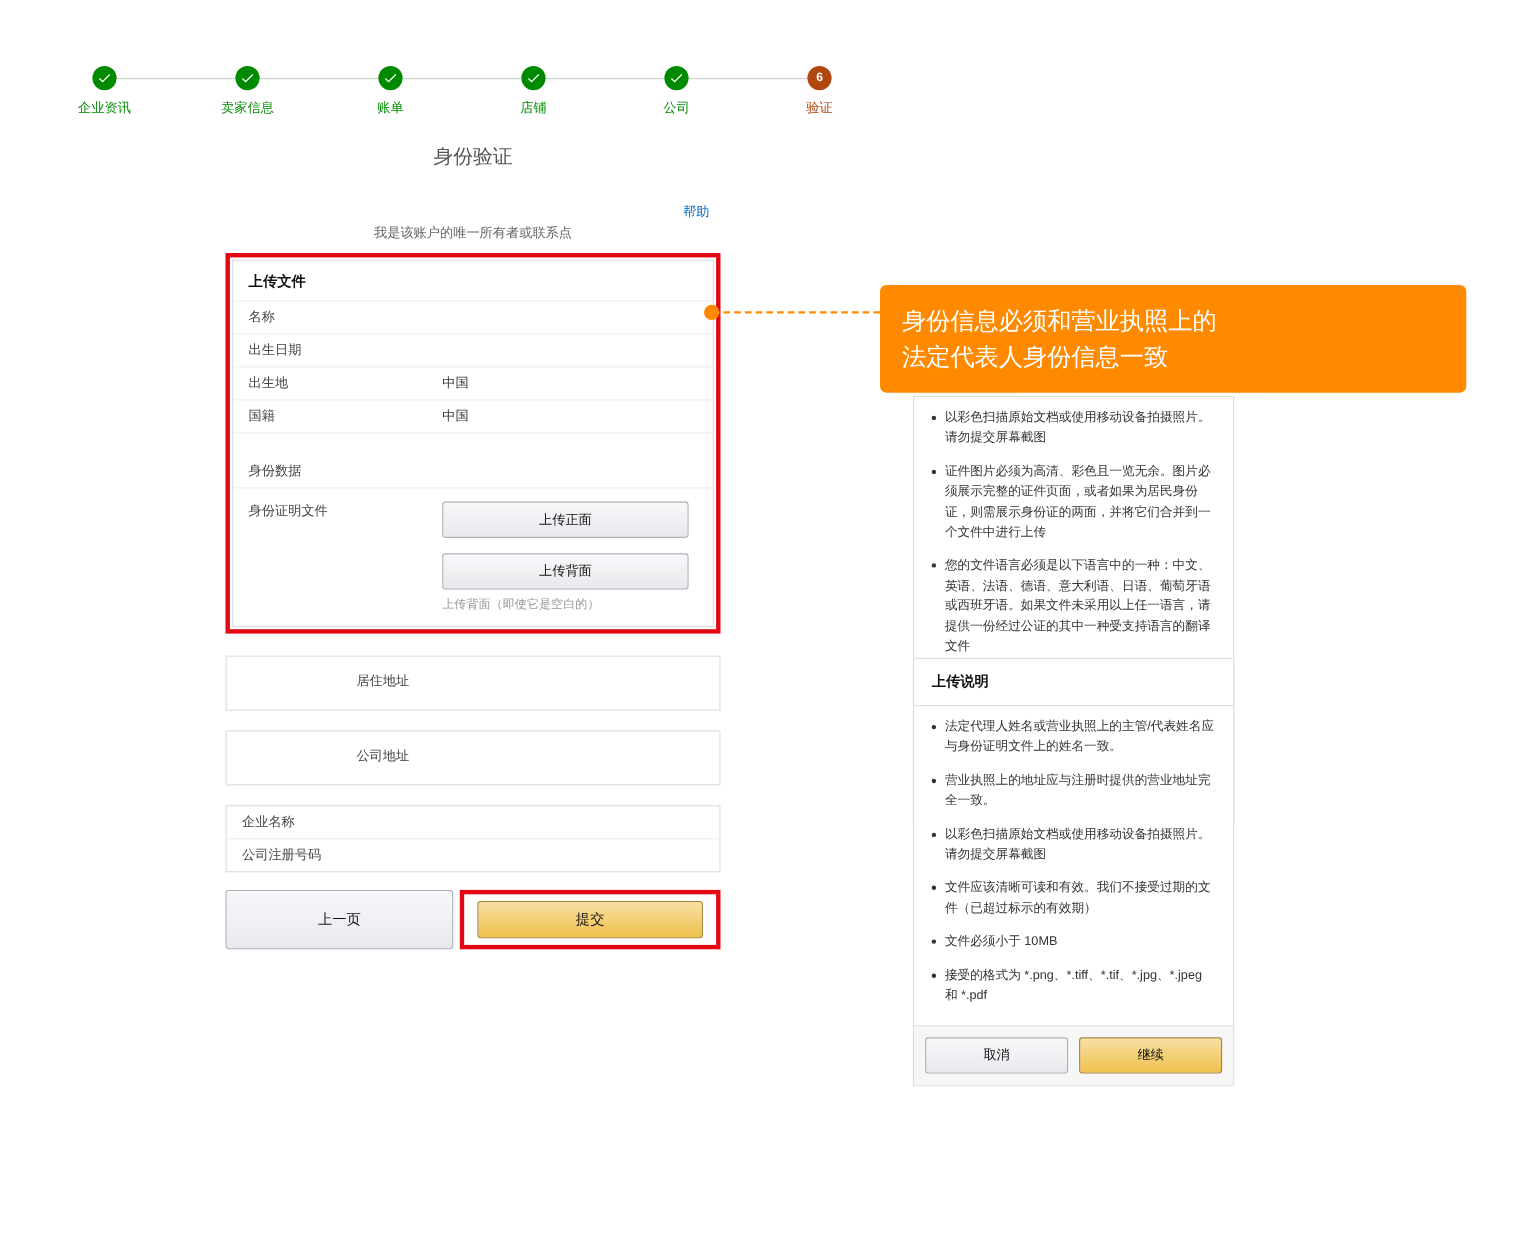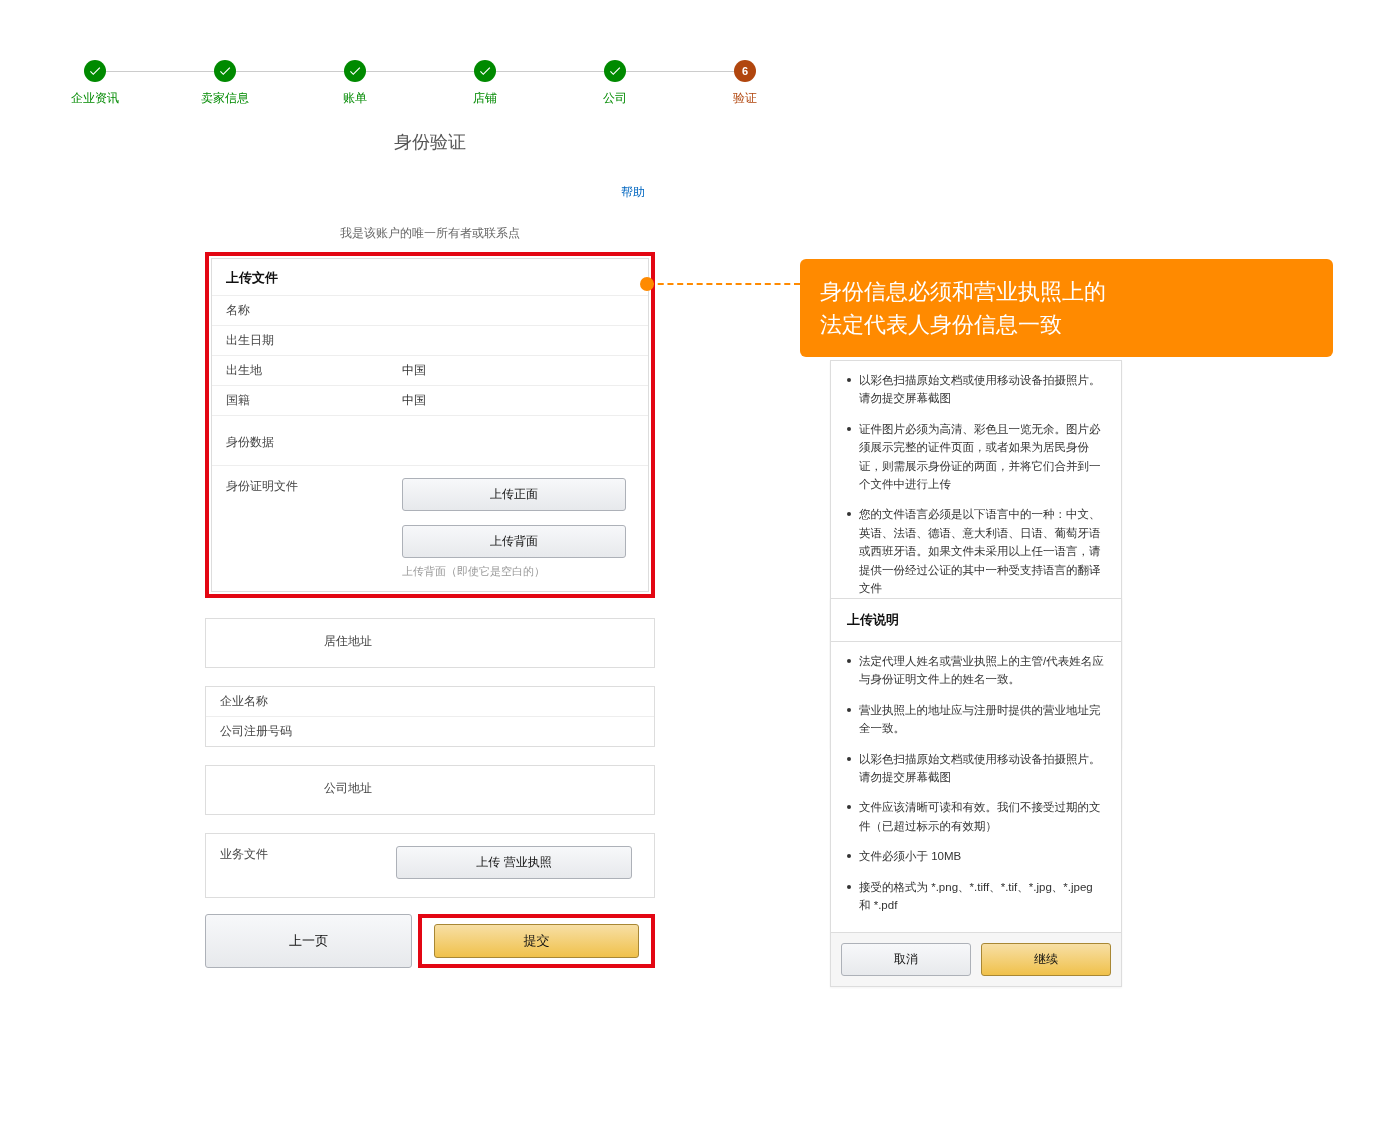--- a/index.html
+++ b/index.html
@@ -82,21 +82,21 @@
       text-align: center;
       font-size: 18px;
       color: #555;
       font-weight: normal;
       margin-bottom: 30px;
     }
     .help-link {
       text-align: right;
       color: #0066c0;
       font-size: 12px;
-      margin-bottom: 24px;
+      margin-bottom: 2px;
       padding-right: 10px;
     }
     .subtitle {
       text-align: center;
       font-size: 12px;
       color: #666;
       margin-bottom: 10px;
     }
     
     .red-box {
@@ -130,21 +130,21 @@
       font-size: 12px;
       color: #444;
       flex-shrink: 0;
     }
     .form-value {
       flex: 1;
       padding: 6px 10px;
       font-size: 12px;
       color: #333;
     }
-    .form-row.tall { min-height: 50px; align-items: center; }
+    .form-row.tall { min-height: 50px; align-items: flex-end; }
     .form-row.tall .form-label { padding-top: 10px; }
     
     .upload-section {
       border-top: 1px solid #eee;
       display: flex;
     }
     .upload-label {
       width: 180px;
       padding: 12px 14px;
       font-size: 12px;
@@ -422,44 +422,36 @@
     </div>
   </div>
 
   <div class="single-section">
     <div class="single-row">
       <div class="single-label">居住地址</div>
     </div>
   </div>
 
   <div class="single-section">
+    <div class="single-row">
+      <div class="single-label">公司地址</div>
+    </div>
+  </div>
+
+  <div class="single-section">
     <div class="form-row" style="border-top:none;">
       <div class="form-label">企业名称</div>
       <div class="form-value"></div>
     </div>
     <div class="form-row">
       <div class="form-label">公司注册号码</div>
       <div class="form-value"></div>
     </div>
   </div>
 
-  <div class="single-section">
-    <div class="single-row">
-      <div class="single-label">公司地址</div>
-    </div>
-  </div>
-
-  <div class="single-section">
-    <div class="upload-section" style="border-top:none; min-height:60px;">
-      <div class="upload-label">业务文件</div>
-      <div class="upload-actions">
-        <button class="upload-btn">上传 营业执照</button>
-      </div>
-    </div>
-  </div>
 
   <div class="action-row">
     <button class="btn-prev">上一页</button>
     <div class="submit-wrap">
       <button class="btn-submit">提交</button>
     </div>
   </div>
 </div>
 
 <div class="callout-dot"></div>

